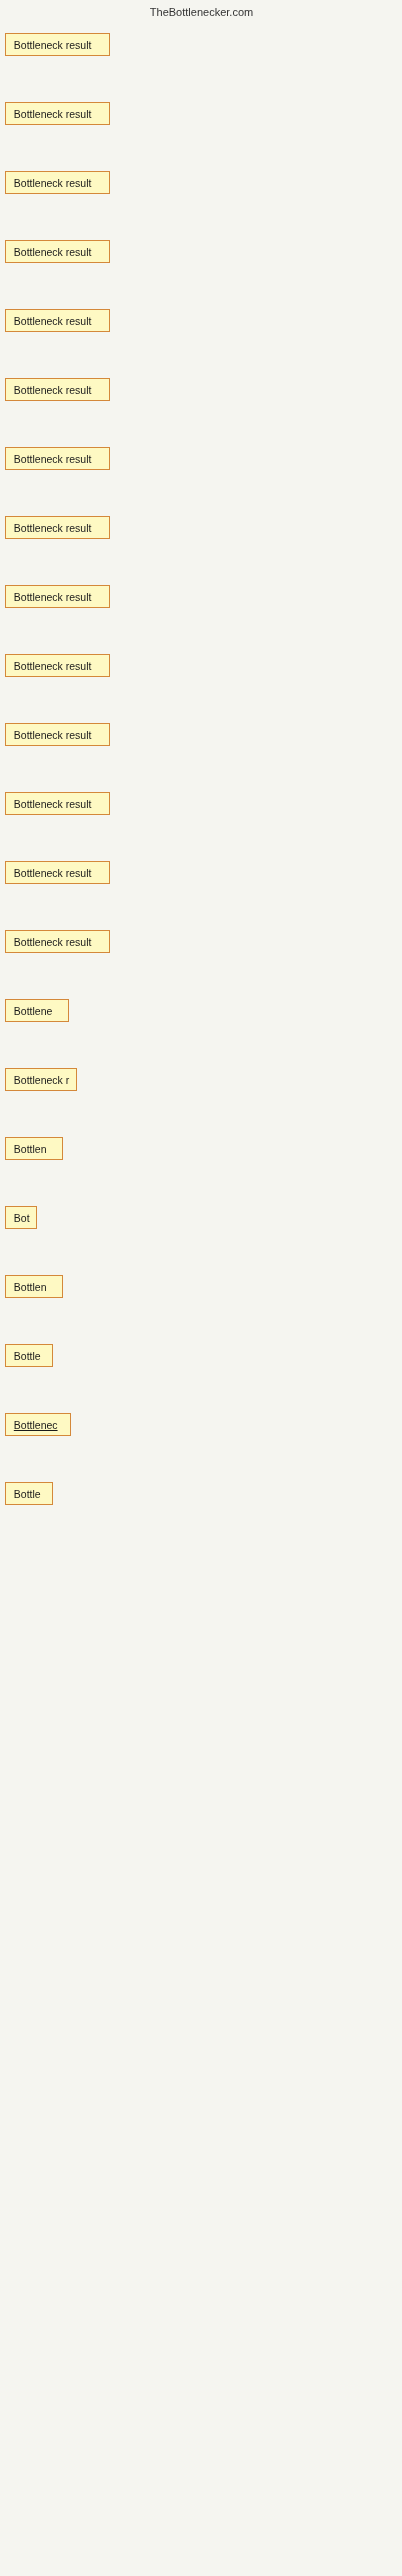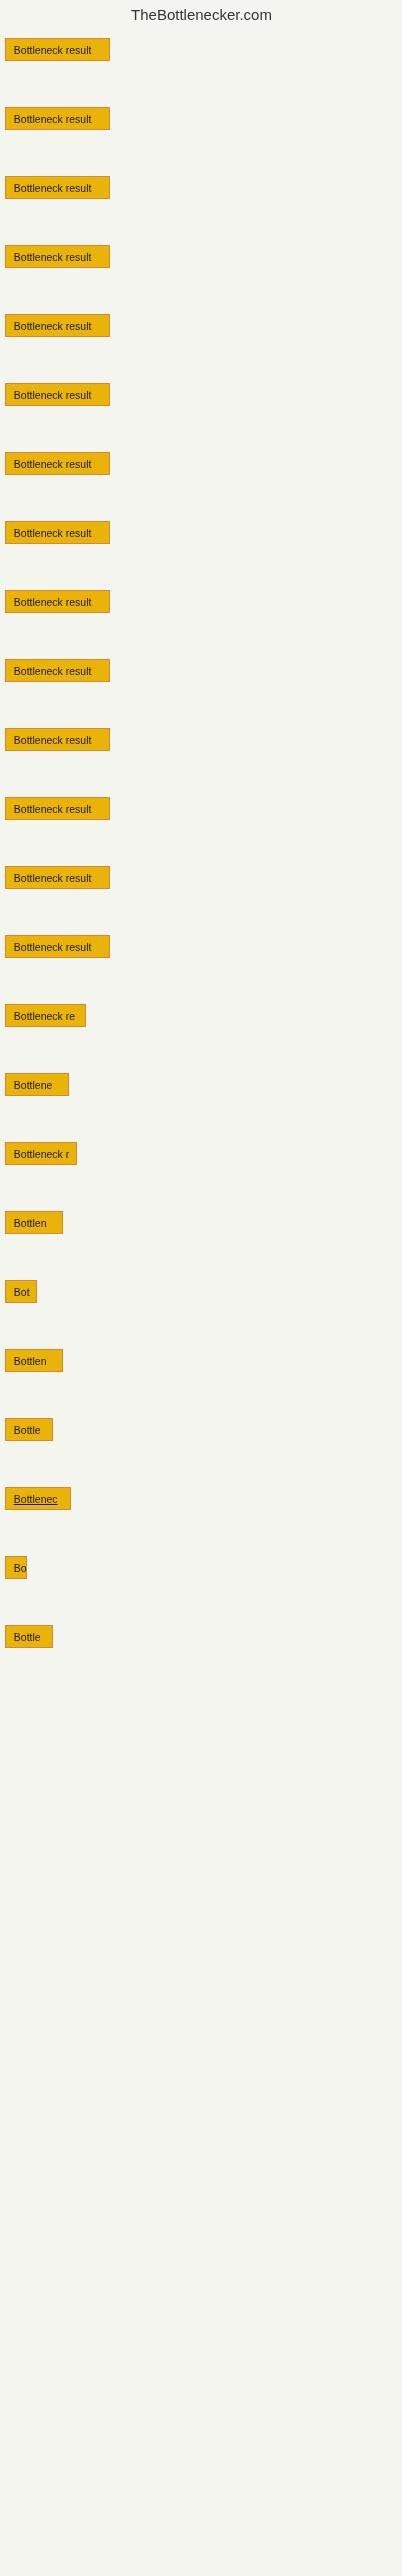--- a/index.html
+++ b/index.html
@@ -11,34 +11,34 @@
     body {
       width: 403px;
       min-height: 2576px;
       background-color: #f5f5f0;
       font-family: Arial, sans-serif;
       position: relative;
     }
 
     .site-title {
       text-align: center;
-      font-size: 15px;
+      font-size: 11px;
       color: #333;
       padding: 6.4px 0 3.2px 0;
       font-weight: normal;
     }
 
     .bottleneck-list {
       padding: 3.2px 0;
     }
 
     .bottleneck-item {
       margin: 3.2px 4.8px;
       padding: 4.8px 8px;
-      background-color: #eab308;
+      background-color: #fef9c3;
       border: 0.8px solid #d4883a;
       display: inline-block;
       font-size: 10.5px;
       color: #1a1a1a;
       font-weight: normal;
       white-space: nowrap;
       overflow: hidden;
     }
 
     .bottleneck-row {
@@ -90,23 +90,20 @@
       <div class="bottleneck-row">
         <div class="bottleneck-item" style="max-width: 105px; width: 105px;">Bottleneck result</div>
       </div>
       <div class="bottleneck-row">
         <div class="bottleneck-item" style="max-width: 105px; width: 105px;">Bottleneck result</div>
       </div>
       <div class="bottleneck-row">
         <div class="bottleneck-item" style="max-width: 105px; width: 105px;">Bottleneck result</div>
       </div>
       <div class="bottleneck-row">
-        <div class="bottleneck-item" style="max-width: 81px; width: 81px;">Bottleneck re</div>
-      </div>
-      <div class="bottleneck-row">
         <div class="bottleneck-item" style="max-width: 64px; width: 76px;">Bottlene</div>
       </div>
       <div class="bottleneck-row">
         <div class="bottleneck-item" style="max-width: 72px; width: 72px;">Bottleneck r</div>
       </div>
       <div class="bottleneck-row">
         <div class="bottleneck-item" style="max-width: 58px; width: 58px;">Bottlen</div>
       </div>
       <div class="bottleneck-row">
         <div class="bottleneck-item" style="max-width: 32px; width: 32px;">Bot</div>
@@ -114,20 +111,17 @@
       <div class="bottleneck-row">
         <div class="bottleneck-item" style="max-width: 58px; width: 58px;">Bottlen</div>
       </div>
       <div class="bottleneck-row">
         <div class="bottleneck-item" style="max-width: 48px; width: 48px;">Bottle</div>
       </div>
       <div class="bottleneck-row">
         <div class="bottleneck-item" style="max-width: 66px; width: 66px; text-decoration: underline;">Bottlenec</div>
       </div>
       <div class="bottleneck-row">
-        <div class="bottleneck-item" style="max-width: 22.5px; width: 22.5px;">Bo</div>
-      </div>
-      <div class="bottleneck-row">
         <div class="bottleneck-item" style="max-width: 48px; width: 48px;">Bottle</div>
       </div>
     </div>
 </div>
 
 
 </body></html>

